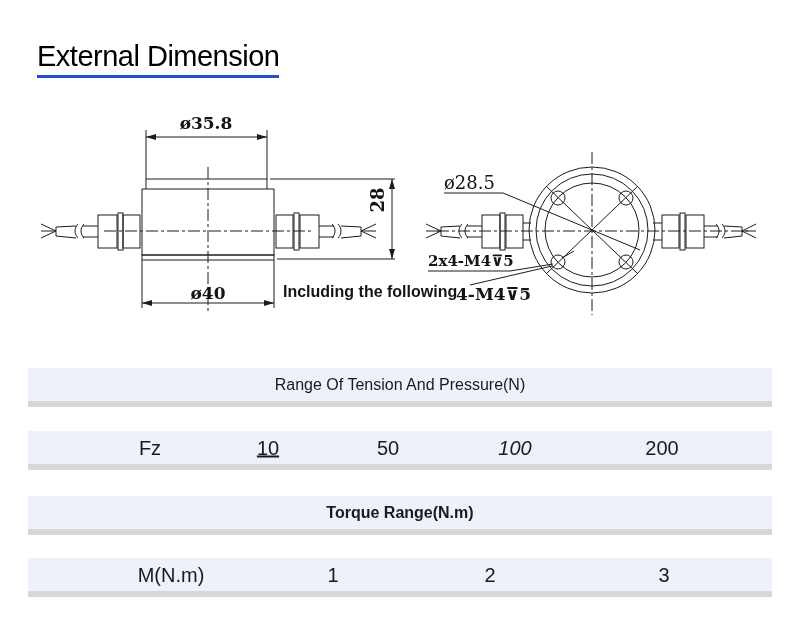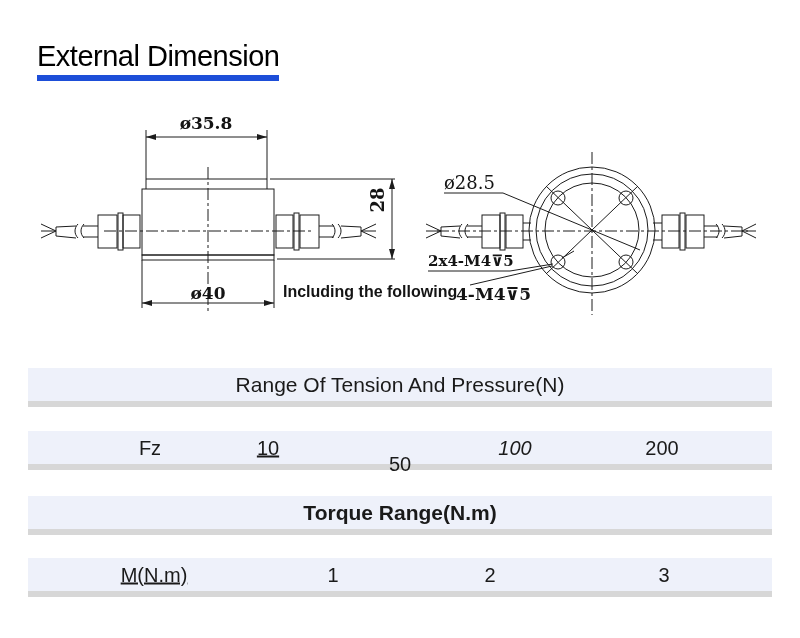--- a/index.html
+++ b/index.html
@@ -1,32 +1,32 @@
 <!DOCTYPE html>
 <html><head>
 <meta charset="utf-8">
 <style>
   html,body{margin:0;padding:0;background:#ffffff;}
   .page{position:relative;width:800px;height:638px;background:#ffffff;overflow:hidden;
         font-family:"Liberation Sans",sans-serif;color:#1a1a1a;}
   .title{position:absolute;left:37px;top:40px;font-size:29px;letter-spacing:-0.5px;
          color:#000;}
-  .title span{display:inline-block;border-bottom:6px solid #1d4ed8;padding-bottom:2px;}
+  .title span{display:inline-block;border-bottom:3px solid #1d4ed8;padding-bottom:2px;}
   .drawing-svg{position:absolute;left:0;top:0;width:800px;height:340px;}
   .drawing-svg line,.drawing-svg rect,.drawing-svg circle,.drawing-svg path,.drawing-svg polyline{
         stroke:#1c1c1c;fill:none;stroke-width:1;}
   .drawing-svg polygon{fill:#1c1c1c;stroke:none;}
   .thick{stroke-width:3;}
   .cl{stroke-dasharray:12 3 3 3;}
   text.cad{font-family:"DejaVu Serif","DejaVu Sans",serif;font-weight:bold;fill:#141414;stroke:none;}
   text.cad.thin{font-weight:normal;}
   text.note{font-family:"Liberation Sans",sans-serif;font-weight:bold;fill:#141414;stroke:none;}
   .bar{position:absolute;left:28px;width:744px;height:33px;background:#eef1fa;
        border-bottom:6px solid #d7d7d7;}
-  .bar.header-bar{display:flex;align-items:center;justify-content:center;font-size:21px;}
+  .bar.header-bar{display:flex;align-items:center;justify-content:center;font-size:16px;}
   .bar .cell{position:absolute;top:50%;transform:translate(-50%,-50%);font-size:20px;white-space:nowrap;}
 </style>
 </head>
 <body>
 
 <div class="page">
 
   <div class="title">
     <span>External Dimension</span>
   </div>
@@ -177,29 +177,29 @@
     </g>
   </svg>
 
   <div class="bar header-bar" style="top:368px;">
     <span>Range Of Tension And Pressure(N)</span>
   </div>
 
   <div class="bar" style="top:431px;text-align:center;">
     <span class="cell" style="left:122px;">Fz</span>
     <span class="cell" style="left:240px;text-decoration:underline;">10</span>
-    <span class="cell" style="left:372px;margin-top:16px;">50</span>
+    <span class="cell" style="left:360px;">50</span>
     <span class="cell" style="left:487px;font-style:italic;">100</span>
     <span class="cell" style="left:634px;">200</span>
   </div>
 
   <div class="bar header-bar" style="top:496px;font-weight:bold;">
     <span>Torque Range(N.m)</span>
   </div>
 
   <div class="bar" style="top:558px;">
-    <span class="cell" style="left:126px;text-decoration:underline;">M(N.m)</span>
+    <span class="cell" style="left:143px;">M(N.m)</span>
     <span class="cell" style="left:305px;">1</span>
     <span class="cell" style="left:462px;">2</span>
     <span class="cell" style="left:636px;">3</span>
   </div>
 
 </div>
 
 </body></html>

